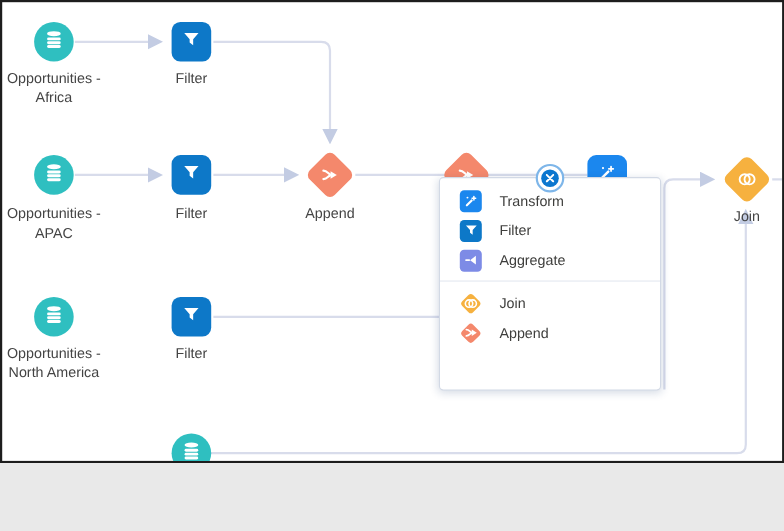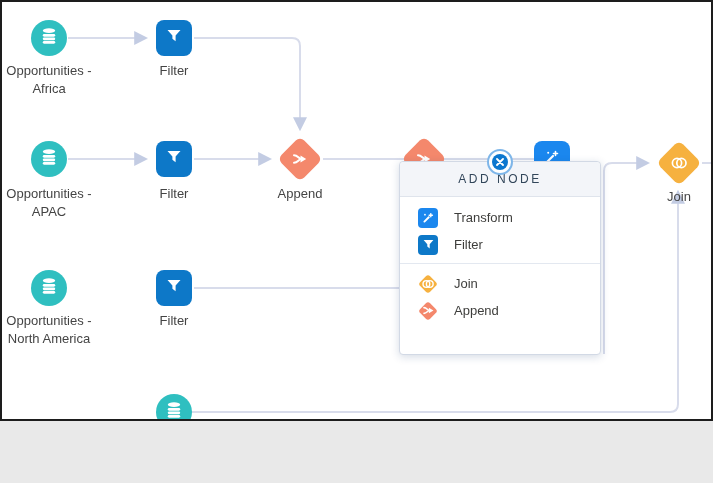--- a/index.html
+++ b/index.html
@@ -215,21 +215,20 @@
   <div class="node-label" style="left:617px;top:186px;">Join</div>
 
   <div class="popup">
     <div class="close-btn">
       <span class="close-inner">
         <svg width="8" height="8" viewBox="0 0 8 8">
             <path d="M1 1 L7 7 M7 1 L1 7" stroke="#fff" stroke-width="1.8" stroke-linecap="round"></path>
           </svg>
       </span>
     </div>
-    <div class="popup-header">ADD NODE</div>
 
     <div class="menu-section">
       <div class="menu-item">
         <span class="mi-icon mi-sq" style="background:#1b87ee;">
           <svg width="16" height="16" viewBox="0 0 20 20">
               <g stroke="#fff" stroke-linecap="round" fill="none">
                 <path d="M5.5 14.5 L11 9" stroke-width="2.4"></path>
                 <path d="M13.5 4.5 v4 M11.5 6.5 h4" stroke-width="1.8"></path>
               </g>
               <circle cx="6.2" cy="5.8" r="1.1" fill="#fff"></circle>
@@ -237,20 +236,29 @@
         </span>
         <span class="mi-label">Transform</span>
       </div>
       <div class="menu-item">
         <span class="mi-icon mi-sq" style="background:#0d78c8;">
           <svg width="15" height="15" viewBox="0 0 20 20">
               <path d="M3.5 4 H16.5 L11.6 9.6 V15.2 L8.4 12.7 V9.6 Z" fill="#fff"></path>
             </svg>
         </span>
         <span class="mi-label">Filter</span>
+      </div>
+      <div class="menu-item">
+        <span class="mi-icon mi-sq" style="background:#7d8be6;">
+          <svg width="15" height="15" viewBox="0 0 20 20">
+              <path d="M8.5 10 L15.5 4.8 V15.2 Z" fill="#fff"></path>
+              <path d="M3.5 10 H7.5" stroke="#fff" stroke-width="2" stroke-linecap="round"></path>
+            </svg>
+        </span>
+        <span class="mi-label">Aggregate</span>
       </div>
     </div>
 
     <div class="menu-section second">
       <div class="menu-item">
         <span class="mi-icon">
           <span class="di-bg" style="background:#f6b13f;"></span>
           <svg width="16" height="16" viewBox="0 0 20 20">
               <g stroke="#fff" stroke-width="1.8" fill="none">
                 <circle cx="8" cy="10" r="4.2"></circle>

